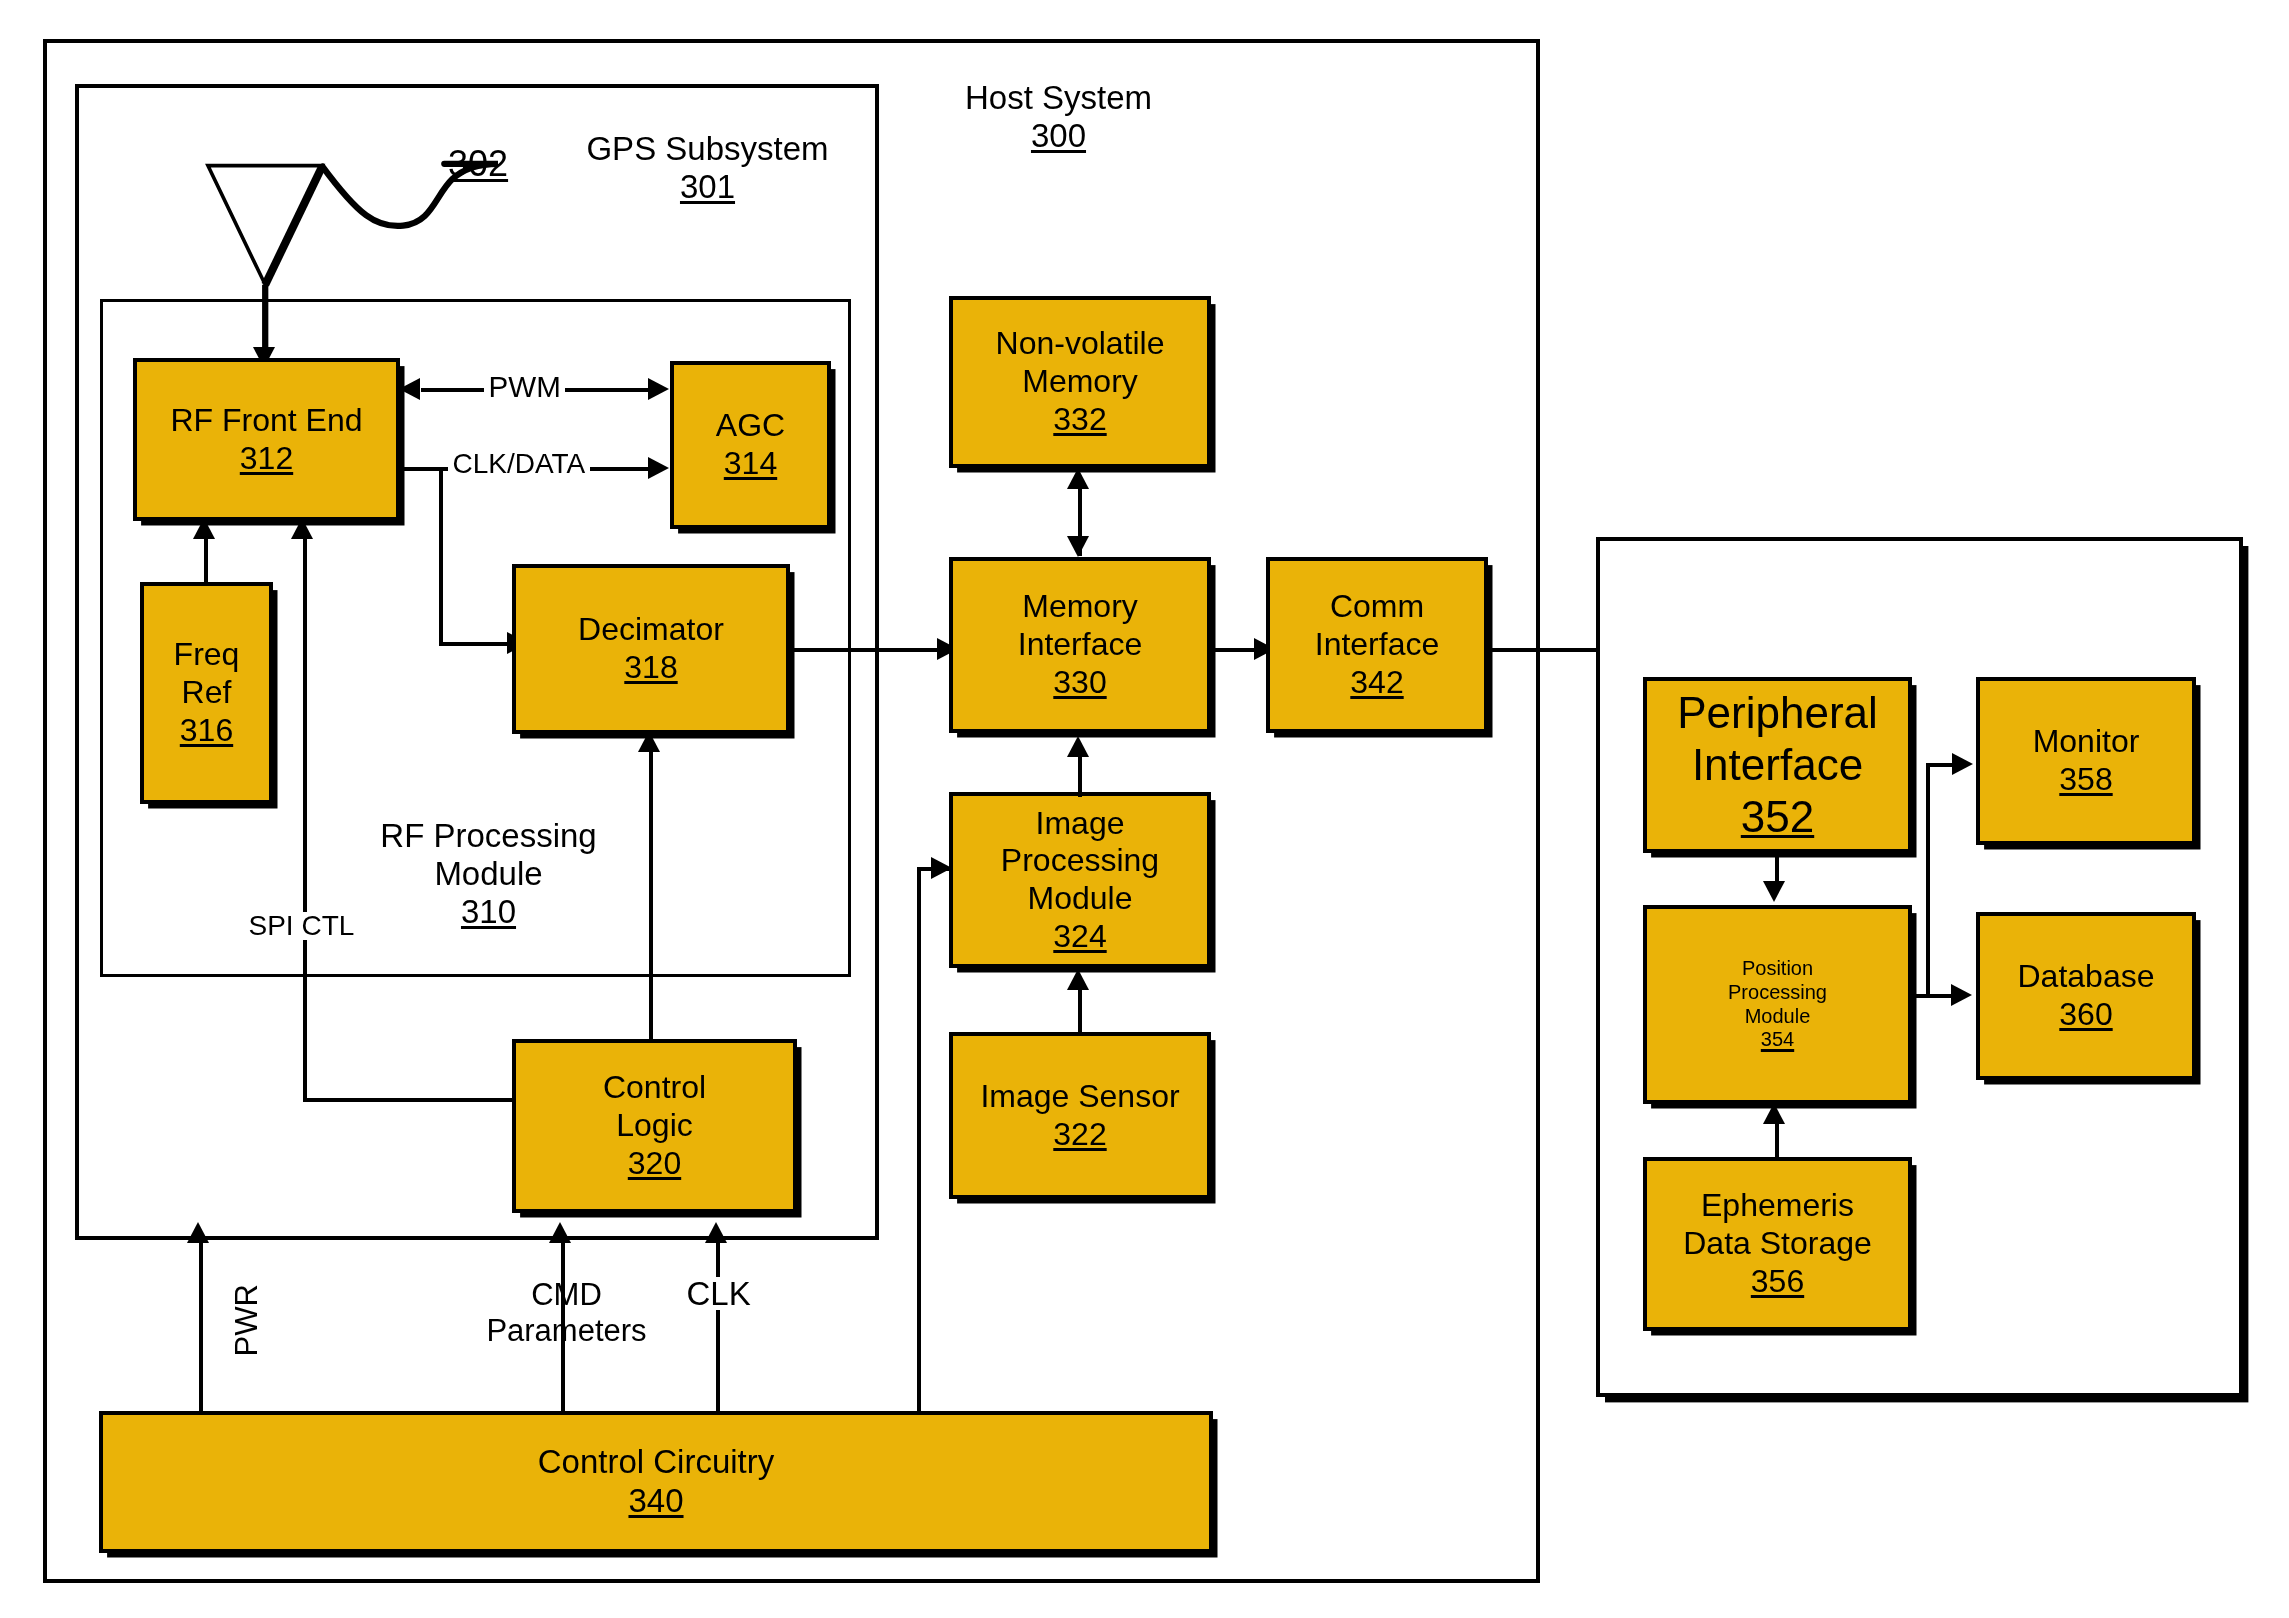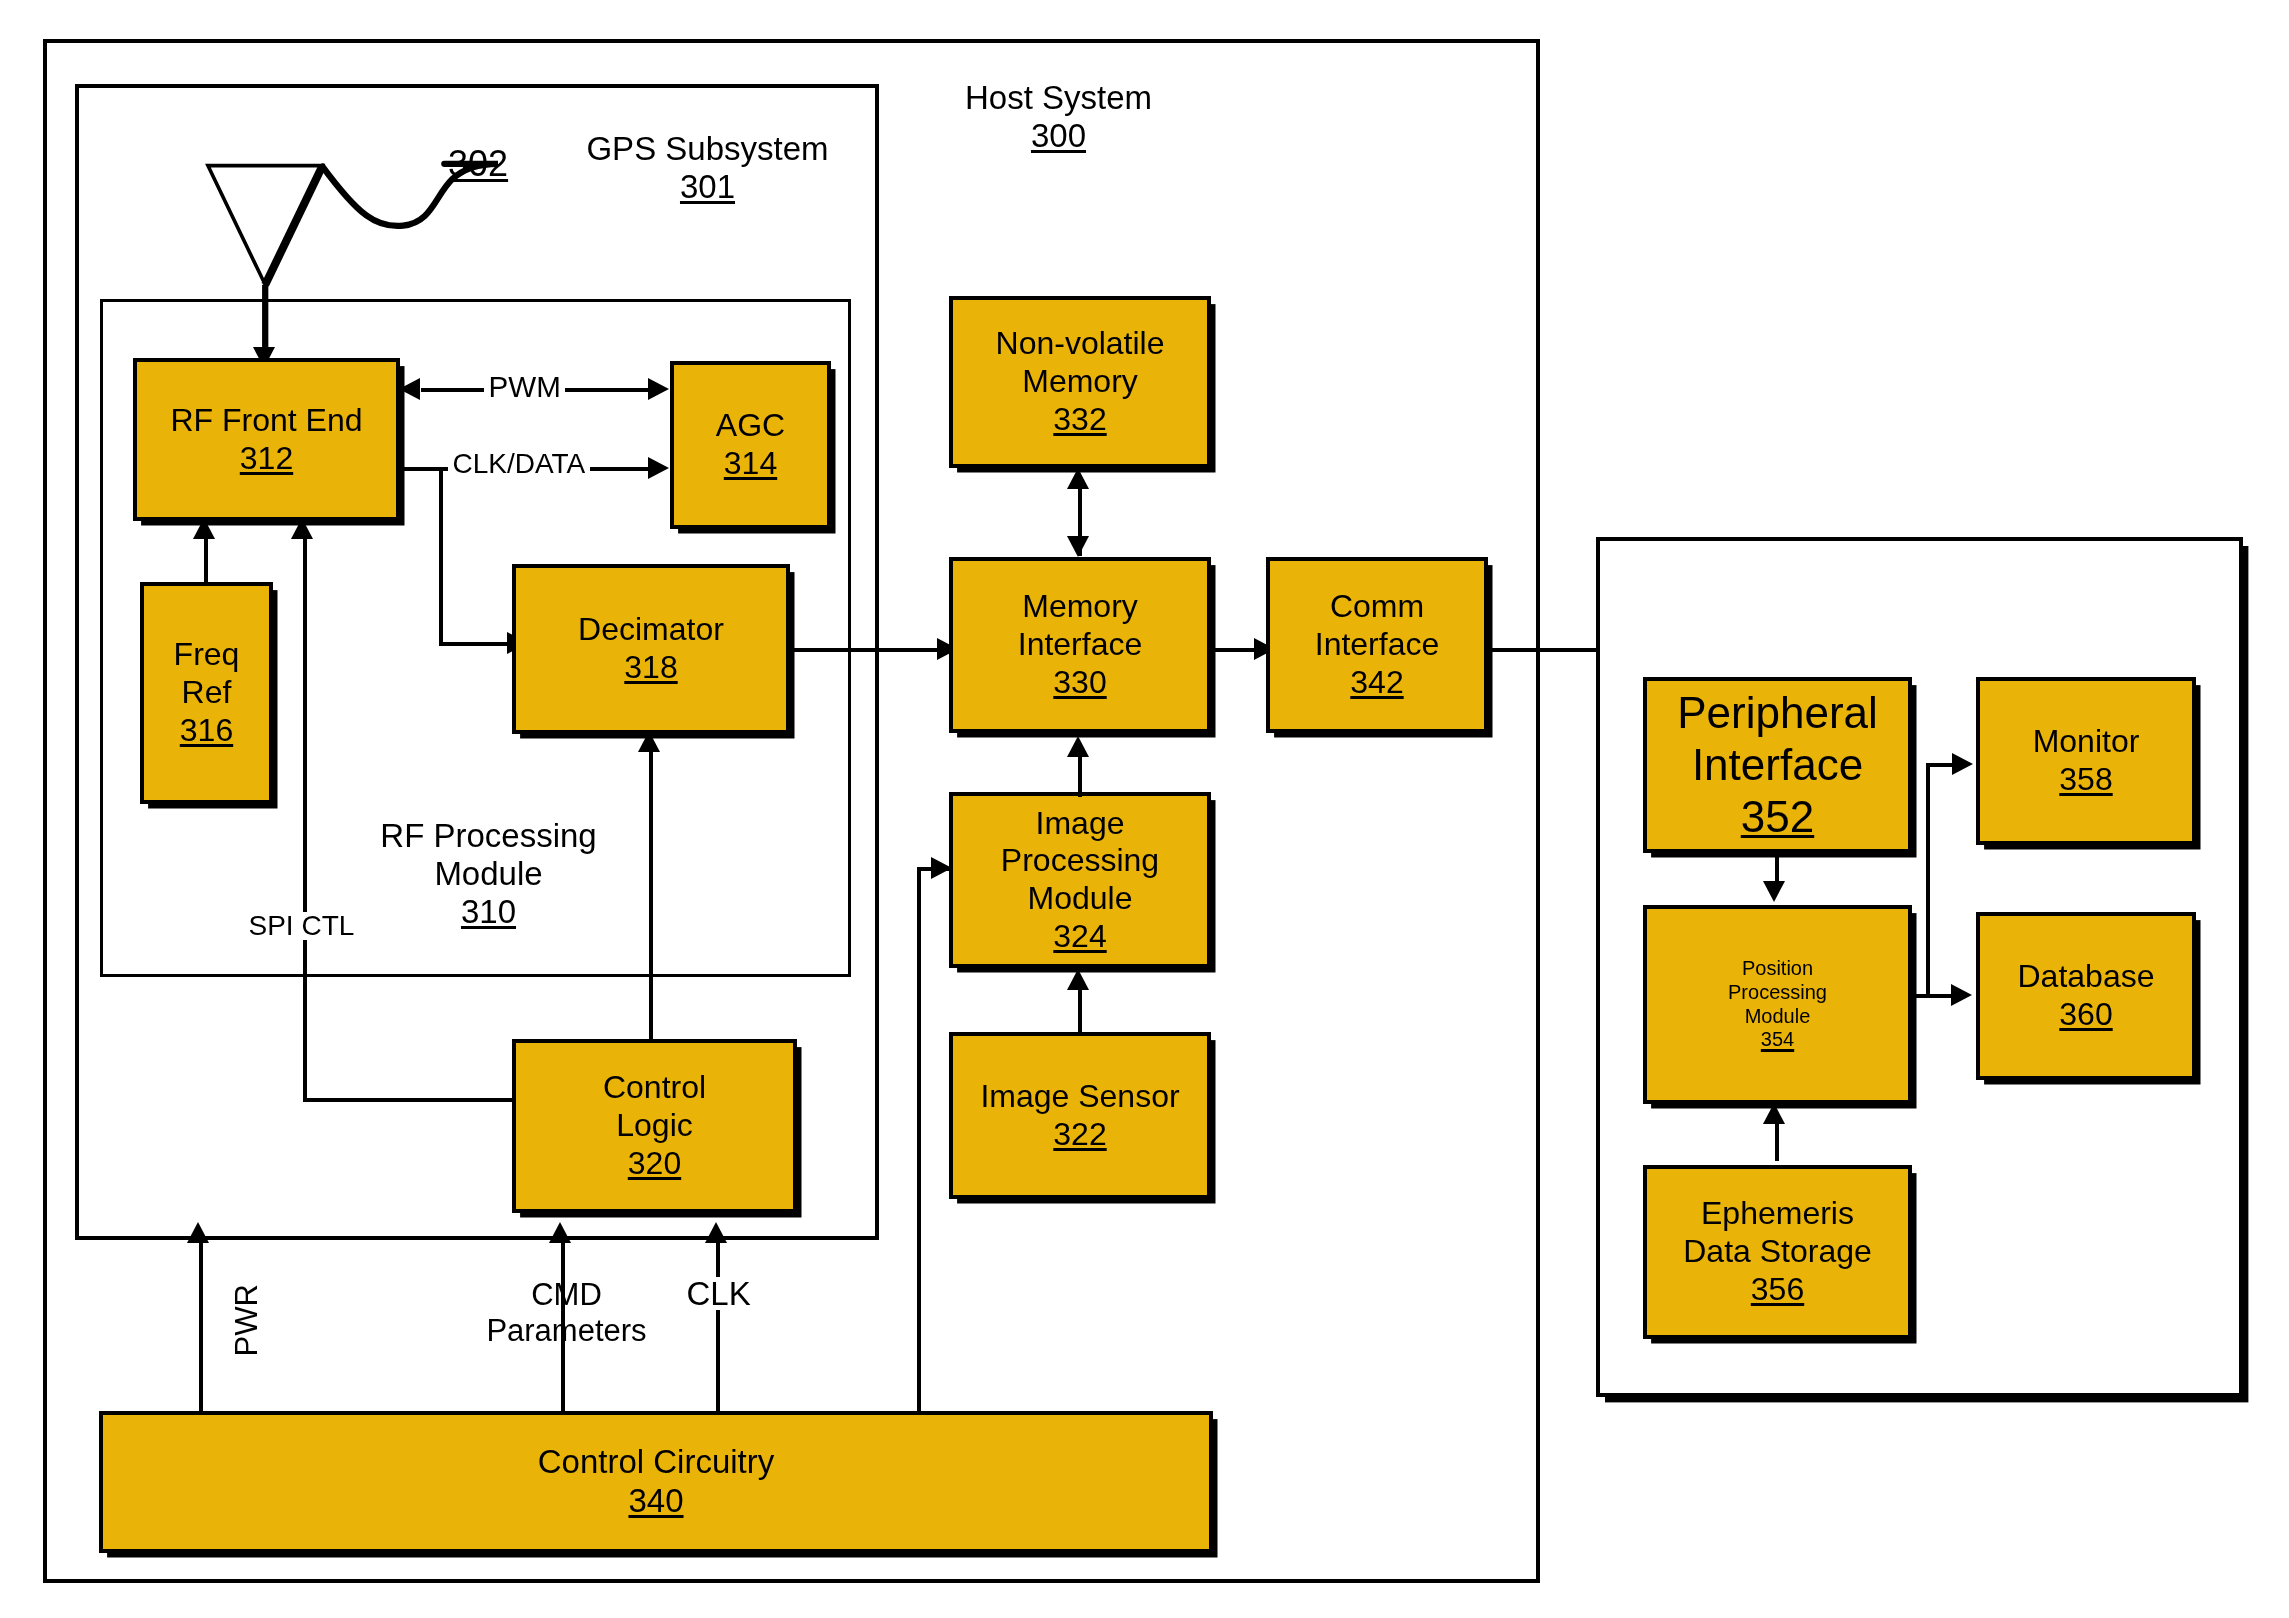--- a/index.html
+++ b/index.html
@@ -289,21 +289,21 @@
     <span class="boxref">360</span>
   </div>
 
   <div class="ln hl" style="left:1911px; top:994px; width:43px;"></div>
   <div class="ar ar-r" style="left:1951px; top:984px;"></div>
 
   <div class="ln vl" style="left:1926px; top:763px; height:231px;"></div>
   <div class="ln hl" style="left:1926px; top:763px; width:30px;"></div>
   <div class="ar ar-r" style="left:1952px; top:753px;"></div>
 
-  <div class="box" style="left:1643px; top:1157px; width:269px; height:174px; font-size:32px;margin-top:8px;">
+  <div class="box" style="left:1643px; top:1157px; width:269px; height:174px; font-size:32px;">
     <span class="boxtitle">Ephemeris</span>
     <span class="boxtitle">Data Storage</span>
     <span class="boxref">356</span>
   </div>
 
   <div class="ln vl" style="left:1775px; top:1123px; height:38px;"></div>
   <div class="ar ar-u" style="left:1763px; top:1103px;"></div>
 
 </div>
 

